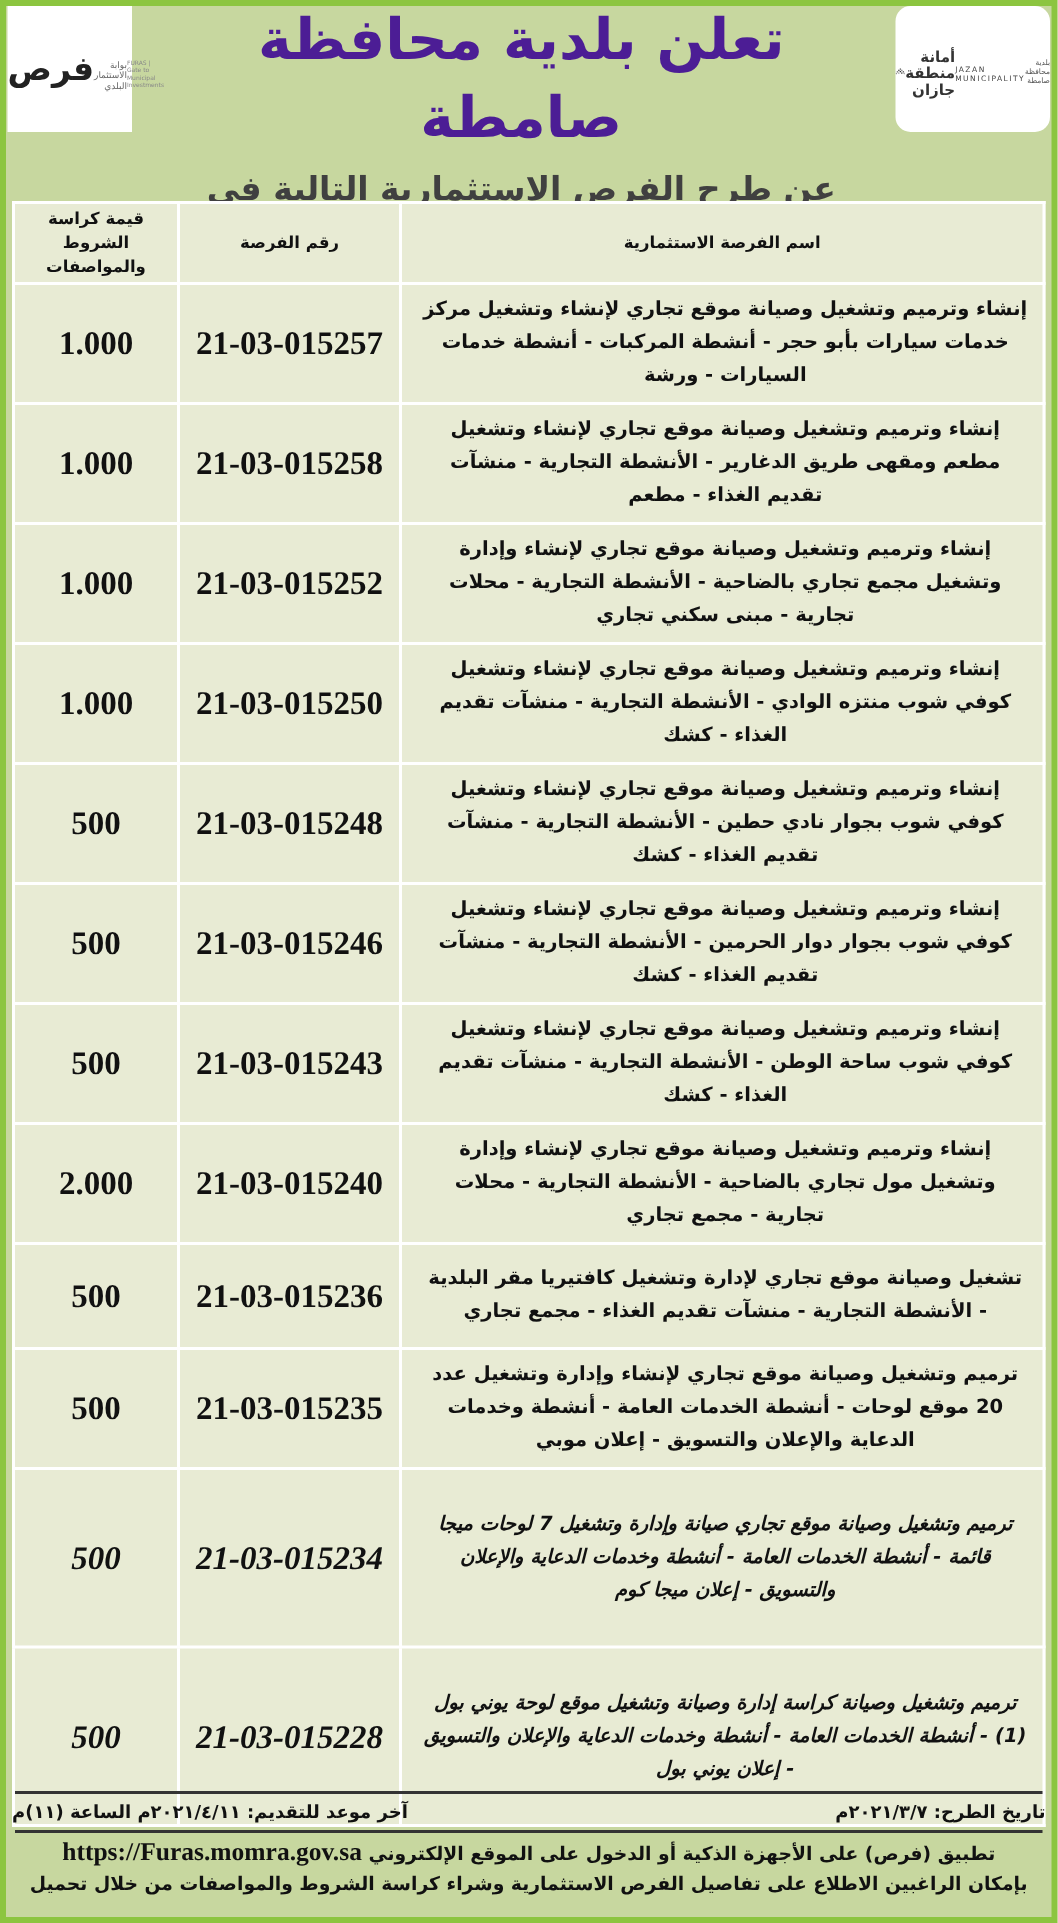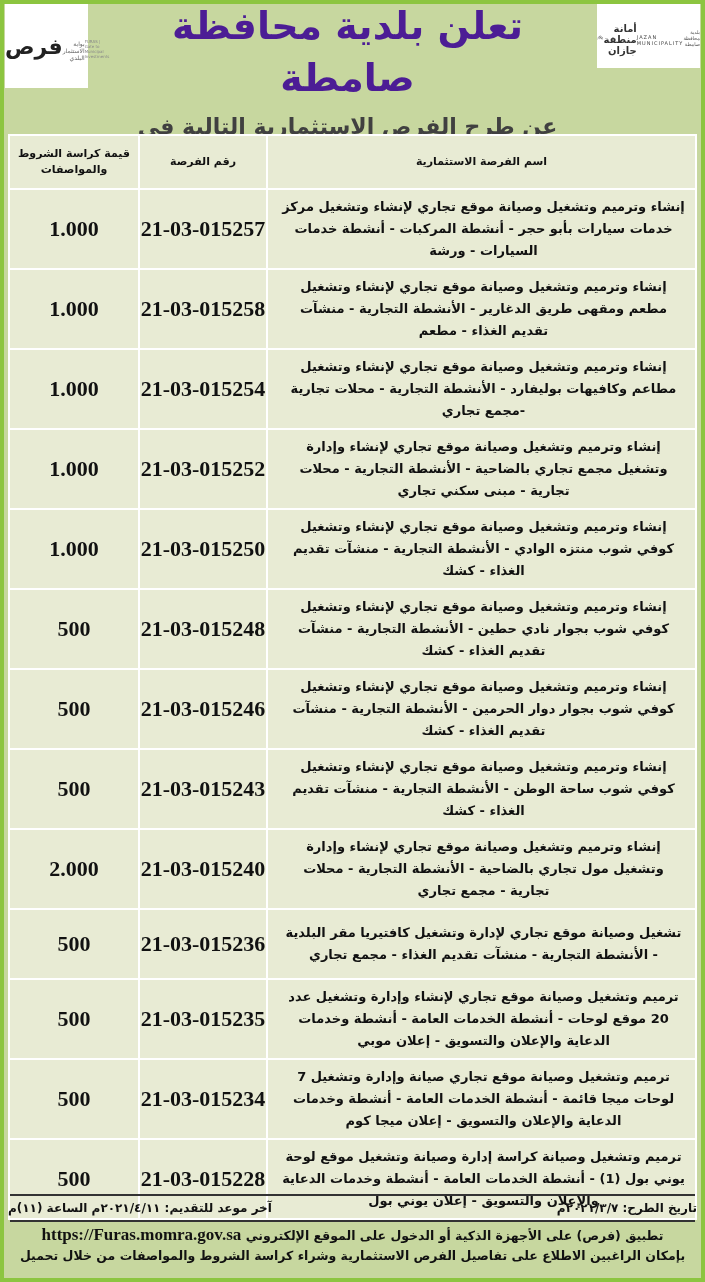--- a/index.html
+++ b/index.html
@@ -14,21 +14,21 @@
     border: 4px solid #8cc540;
     background: #c7d79f;
   }
   .logo-box {
     position: absolute; top: 4px;
     background: #ffffff;
     display: flex; flex-direction: row; align-items: center;
     padding-top: 4px;
   }
   .logo-left { left: 5px; width: 83px; height: 84px; }
-  .logo-right { right: 5px; width: 103px; height: 64px; }
+  .logo-right { right: 5px; width: 103px; height: 84px; border-radius: 10px; }
   .furas-skyline { margin-top: 2px; }
   .furas-word { font-family: "DejaVu Sans", sans-serif; font-size: 22px; font-weight: bold; color: #222; line-height: 22px; margin-top: -2px; letter-spacing: 1px; }
   .furas-sub { font-size: 6px; color: #666; margin-top: 4px; direction: rtl; }
   .furas-sub2 { font-size: 4px; color: #888; margin-top: 2px; }
   .jazan-ar { font-size: 10px; color: #333; font-weight: bold; direction: rtl; margin-top: 2px; }
   .jazan-en { font-size: 5px; color: #444; letter-spacing: 1px; margin-top: 3px; }
   .jazan-sub { font-size: 5px; color: #555; direction: rtl; }
   .title {
     position: absolute; top: 0px; left: 100px; right: 110px;
     text-align: center; direction: rtl;
@@ -52,32 +52,32 @@
   }
   td, th {
     border: 2px solid #ffffff;
     text-align: center; vertical-align: middle;
     color: #111;
   }
   th {
     font-size: 11px; font-weight: bold; height: 54px; line-height: 16px;
   }
   th.col-name { width: 429px; }
-  th.col-id { width: 128px; }
+  th.col-id { width: 148px; }
   td.desc {
     font-size: 13px; font-weight: bold; line-height: 22px;
     padding: 6px 10px 6px 14px; text-align: center;
   }
   td.id, td.price {
     font-family: "Liberation Serif", serif;
     font-size: 22px; font-weight: bold; direction: ltr;
   }
   tr.r2 { height: 70px; }
   tr.r3 { height: 62px; }
-  tr.r4 { height: 80px; }
+  tr.r4 { height: 119px; font-style: italic; }
   .footer {
     position: absolute; left: 8px; right: 8px; top: 1194px;
     direction: rtl; color: #111;
   }
   .rule { border-top: 2px solid #333; margin: 0 2px; }
   .dates {
     display: flex; justify-content: space-between; font-size: 12px; font-weight: bold;
     padding: 4px 0 4px 0; line-height: 16px;
   }
   .notice { font-size: 12.5px; font-weight: bold; line-height: 20px; text-align: center; padding-top: 3px; }
@@ -136,25 +136,20 @@
         <td class="desc">إنشاء وترميم وتشغيل وصيانة موقع تجاري لإنشاء وتشغيل مركز خدمات سيارات بأبو حجر - أنشطة المركبات - أنشطة خدمات السيارات - ورشة</td>
         <td class="id">21-03-015257</td>
         <td class="price">1.000</td>
       </tr>
       <tr class="r2">
         <td class="desc">إنشاء وترميم وتشغيل وصيانة موقع تجاري لإنشاء وتشغيل مطعم ومقهى طريق الدغارير - الأنشطة التجارية - منشآت تقديم الغذاء - مطعم</td>
         <td class="id">21-03-015258</td>
         <td class="price">1.000</td>
       </tr>
       <tr class="r2">
-        <td class="desc">إنشاء وترميم وتشغيل وصيانة موقع تجاري لإنشاء وتشغيل مطاعم وكافيهات بوليفارد - الأنشطة التجارية - محلات تجارية -مجمع تجاري</td>
-        <td class="id">21-03-015254</td>
-        <td class="price">1.000</td>
-      </tr>
-      <tr class="r2">
         <td class="desc">إنشاء وترميم وتشغيل وصيانة موقع تجاري لإنشاء وإدارة وتشغيل مجمع تجاري بالضاحية - الأنشطة التجارية - محلات تجارية - مبنى سكني تجاري</td>
         <td class="id">21-03-015252</td>
         <td class="price">1.000</td>
       </tr>
       <tr class="r2">
         <td class="desc">إنشاء وترميم وتشغيل وصيانة موقع تجاري لإنشاء وتشغيل كوفي شوب منتزه الوادي - الأنشطة التجارية - منشآت تقديم الغذاء - كشك</td>
         <td class="id">21-03-015250</td>
         <td class="price">1.000</td>
       </tr>
       <tr class="r2">

